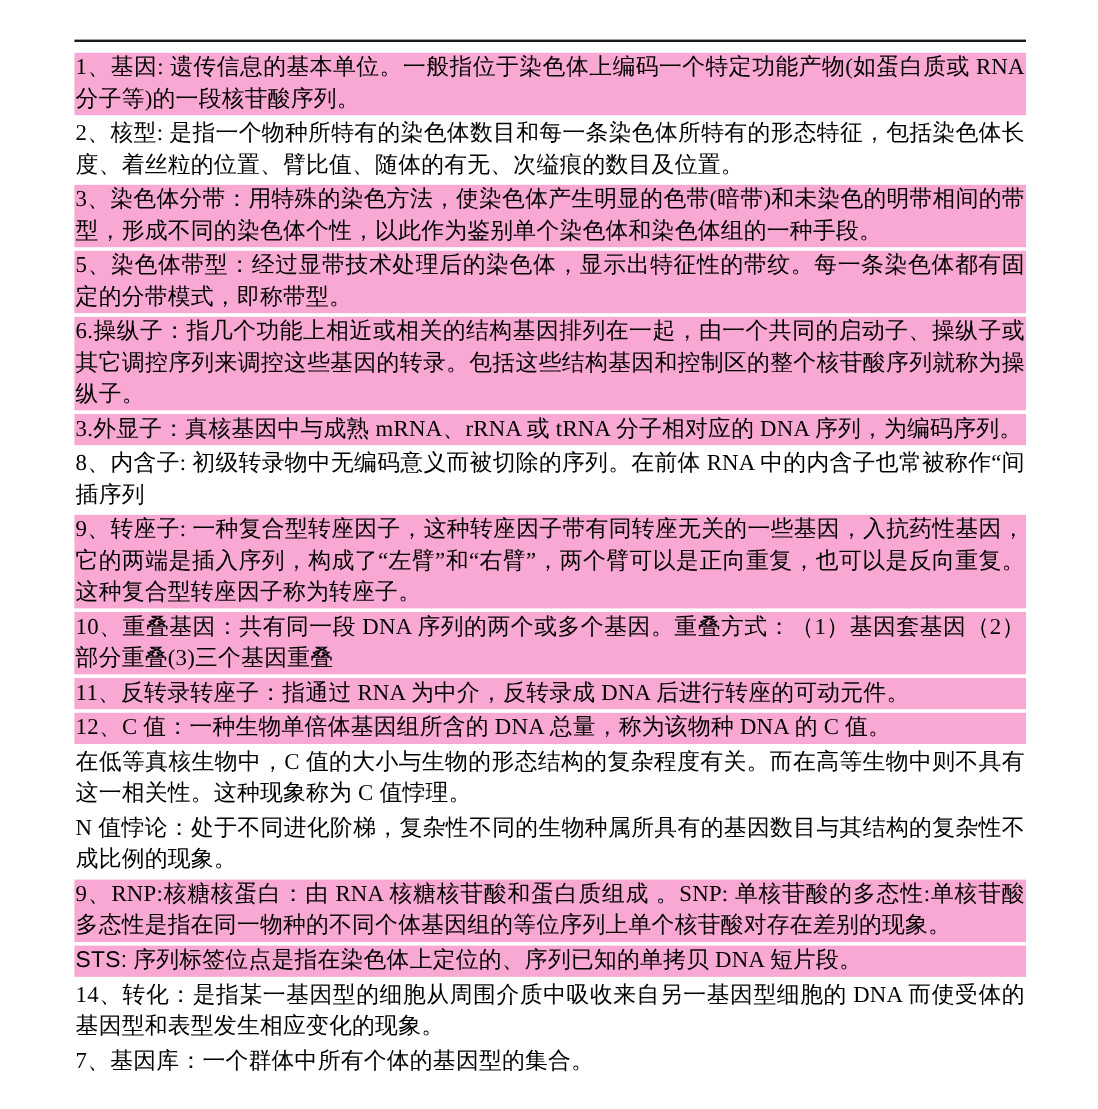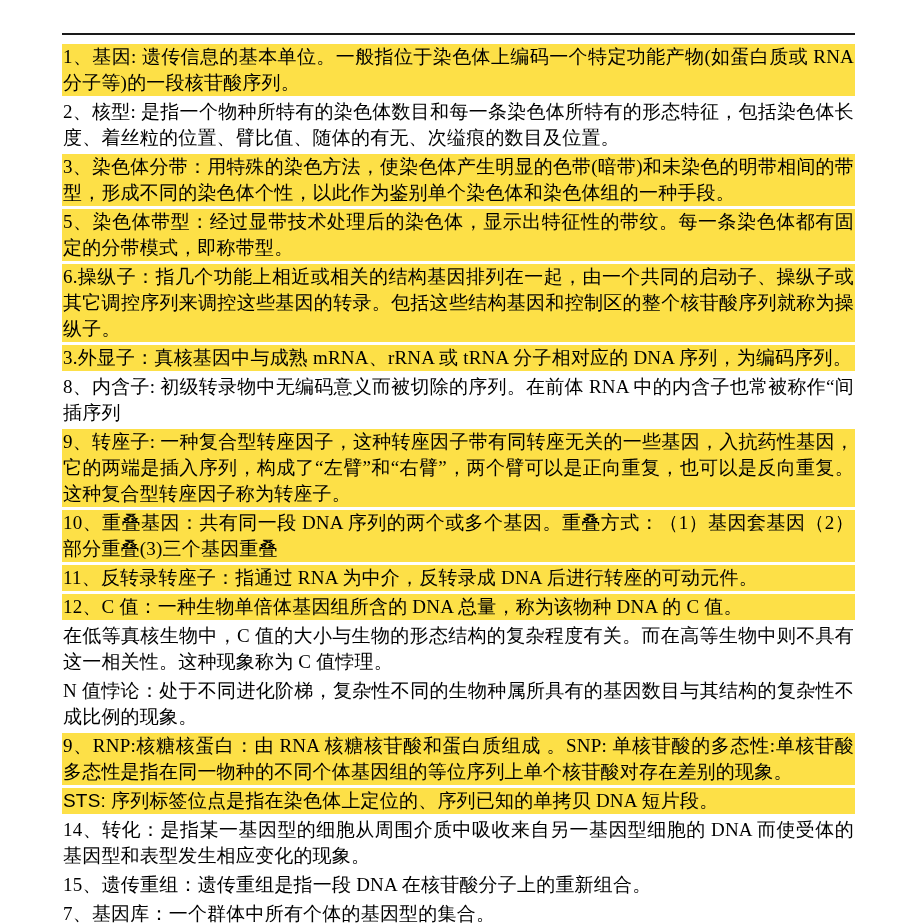--- a/index.html
+++ b/index.html
@@ -30,21 +30,21 @@
     font-size: 19px;
     line-height: 26px;
     text-align: justify;
     letter-spacing: 0.2px;
   }
   .content p {
     margin: 0 0 3px 0;
     padding: 0 1px;
   }
   .content p.hl {
-    background: #fde047;
+    background: #f9a8d4;
   }
   .run-sans {
     font-family: "Liberation Sans", "DejaVu Sans", sans-serif;
   }
 </style>
 </head>
 <body>
 
 <div class="page">
   <hr class="top-rule">
@@ -58,16 +58,15 @@
       <p><span>8、内含子: 初级转录物中无编码意义而被切除的序列。在前体 RNA 中的内含子也常被称作“间插序列</span></p>
       <p class="hl"><span>9、转座子: 一种复合型转座因子，这种转座因子带有同转座无关的一些基因，入抗药性基因，它的两端是插入序列，构成了“左臂”和“右臂”，两个臂可以是正向重复，也可以是反向重复。这种复合型转座因子称为转座子。</span></p>
       <p class="hl"><span>10、重叠基因：共有同一段 DNA 序列的两个或多个基因。重叠方式：（1）基因套基因（2）部分重叠(3)三个基因重叠</span></p>
       <p class="hl"><span>11、反转录转座子：指通过 RNA 为中介，反转录成 DNA 后进行转座的可动元件。</span></p>
       <p class="hl"><span>12、C 值：一种生物单倍体基因组所含的 DNA 总量，称为该物种 DNA 的 C 值。</span></p>
       <p><span>在低等真核生物中，C 值的大小与生物的形态结构的复杂程度有关。而在高等生物中则不具有这一相关性。这种现象称为 C 值悖理。</span></p>
       <p><span>N 值悖论：处于不同进化阶梯，复杂性不同的生物种属所具有的基因数目与其结构的复杂性不成比例的现象。</span></p>
       <p class="hl"><span>9、RNP:核糖核蛋白：由 RNA 核糖核苷酸和蛋白质组成 。SNP: 单核苷酸的多态性:单核苷酸多态性是指在同一物种的不同个体基因组的等位序列上单个核苷酸对存在差别的现象。</span></p>
       <p class="hl"><span class="run-sans">STS:</span><span> 序列标签位点是指在染色体上定位的、序列已知的单拷贝 DNA 短片段。</span></p>
       <p><span>14、转化：是指某一基因型的细胞从周围介质中吸收来自另一基因型细胞的 DNA 而使受体的基因型和表型发生相应变化的现象。</span></p>
-      <p><span>15、遗传重组：遗传重组是指一段 DNA 在核苷酸分子上的重新组合。</span></p>
       <p><span>7、基因库：一个群体中所有个体的基因型的集合。</span></p>
     </div>
 </div>
 
 </body></html>

